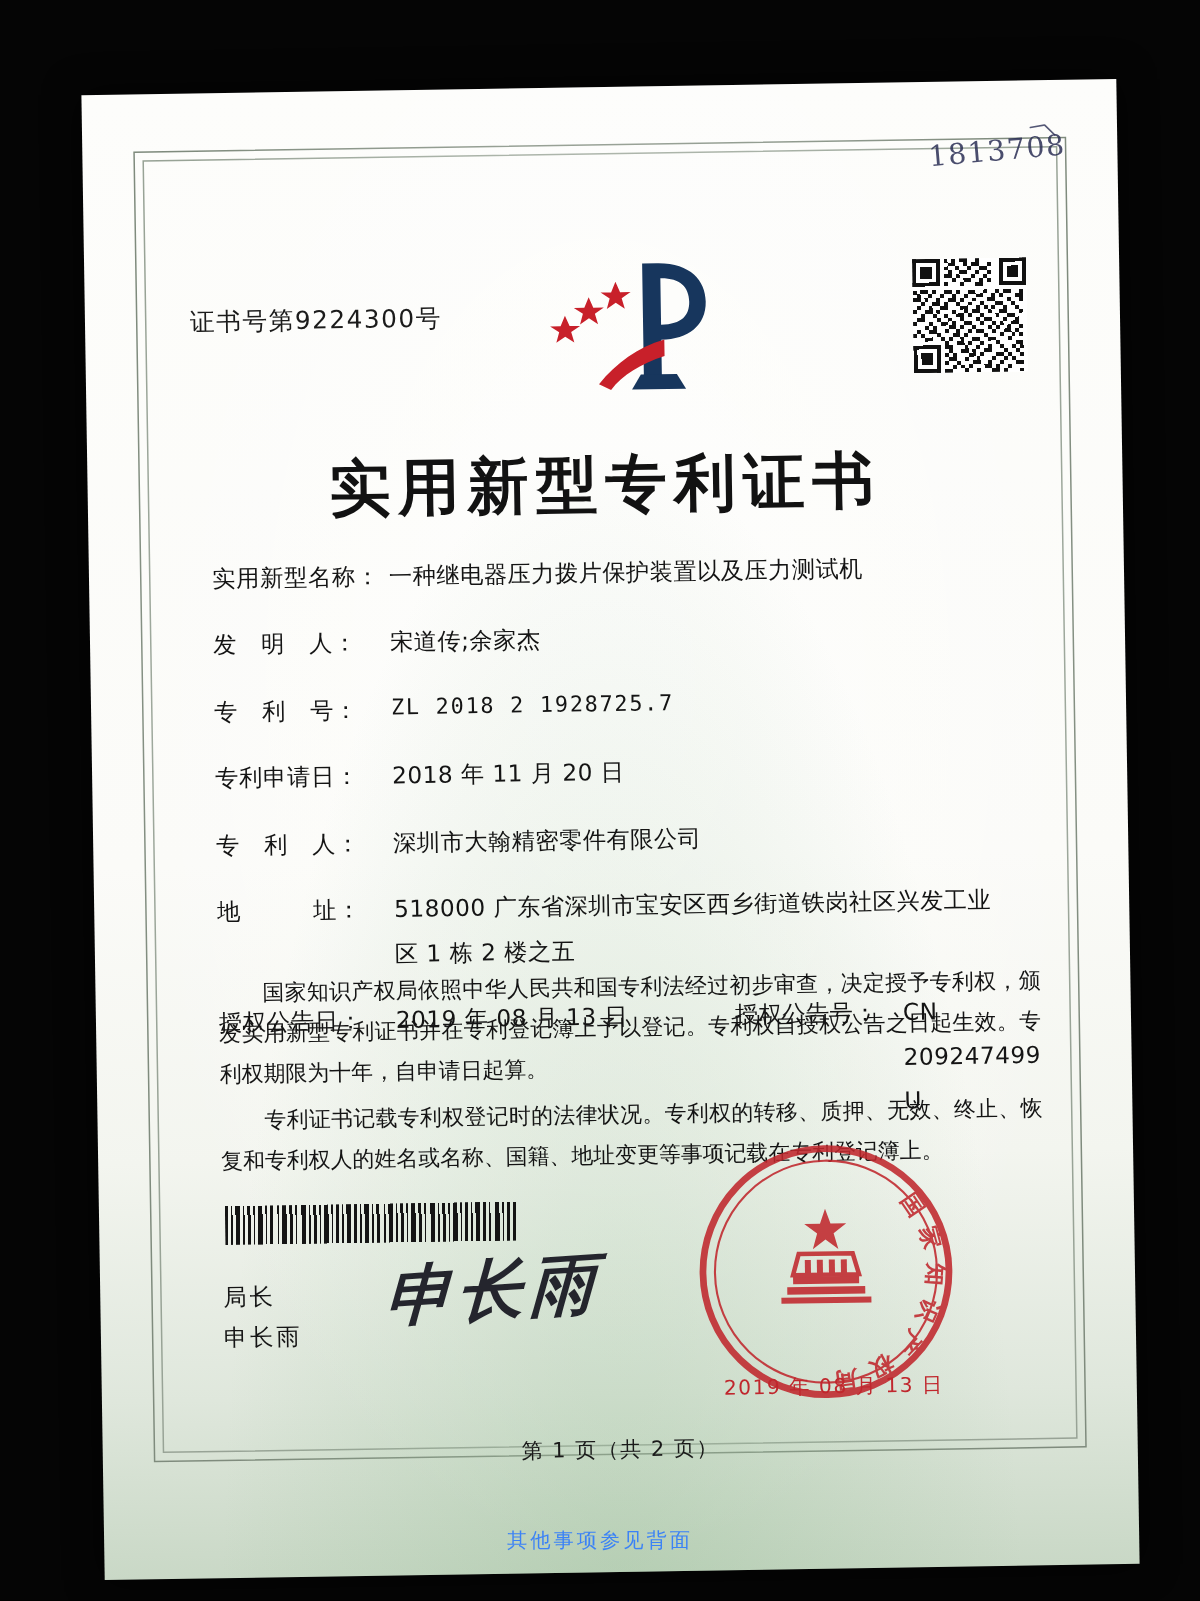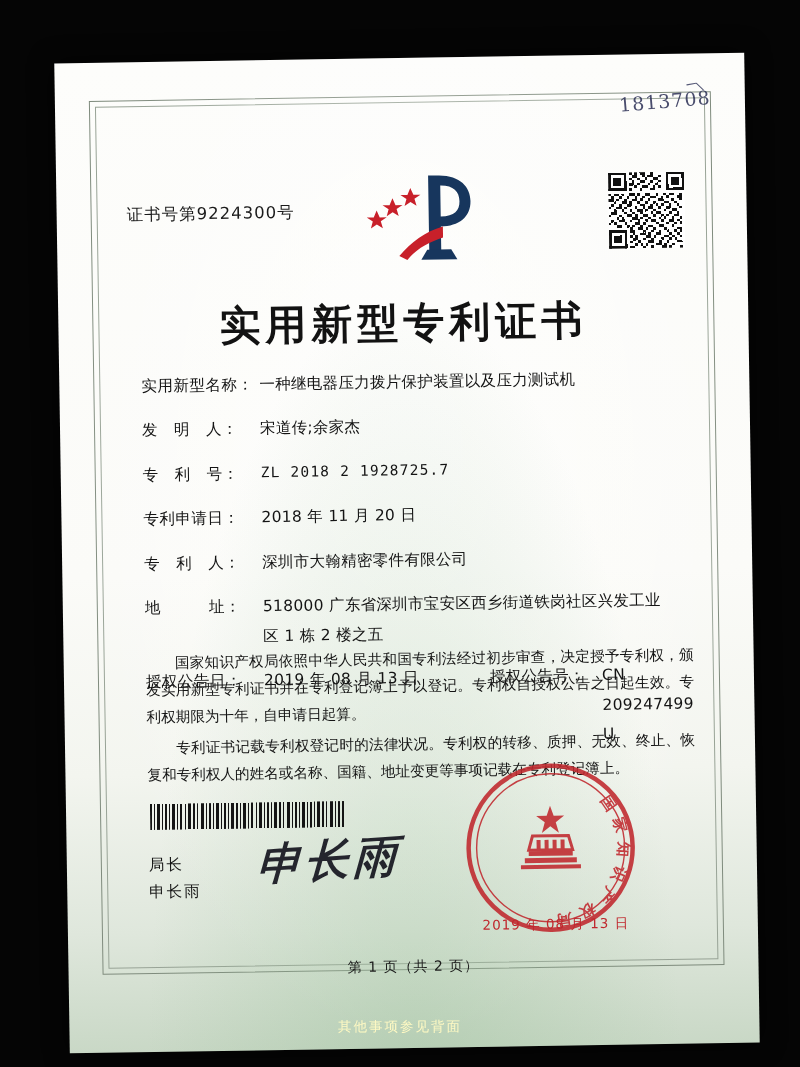--- a/index.html
+++ b/index.html
@@ -661,14 +661,14 @@
             </text>
           </g>
         </svg>
       </div>
       <div class="seal-date">2019 年 08 月 13 日</div>
 
       <div class="page-no">第 1 页（共 2 页）</div>
     </div>
   </div>
 
-  <div class="footnote" style="position:absolute; left:0; right:0; top:1018px; color:#fef9c3;">其他事项参见背面</div>
+  <div class="footnote" style="position:absolute; left:0; right:0; top:1018px; color:#3b82f6;">其他事项参见背面</div>
 </div>
 
 </body></html>

